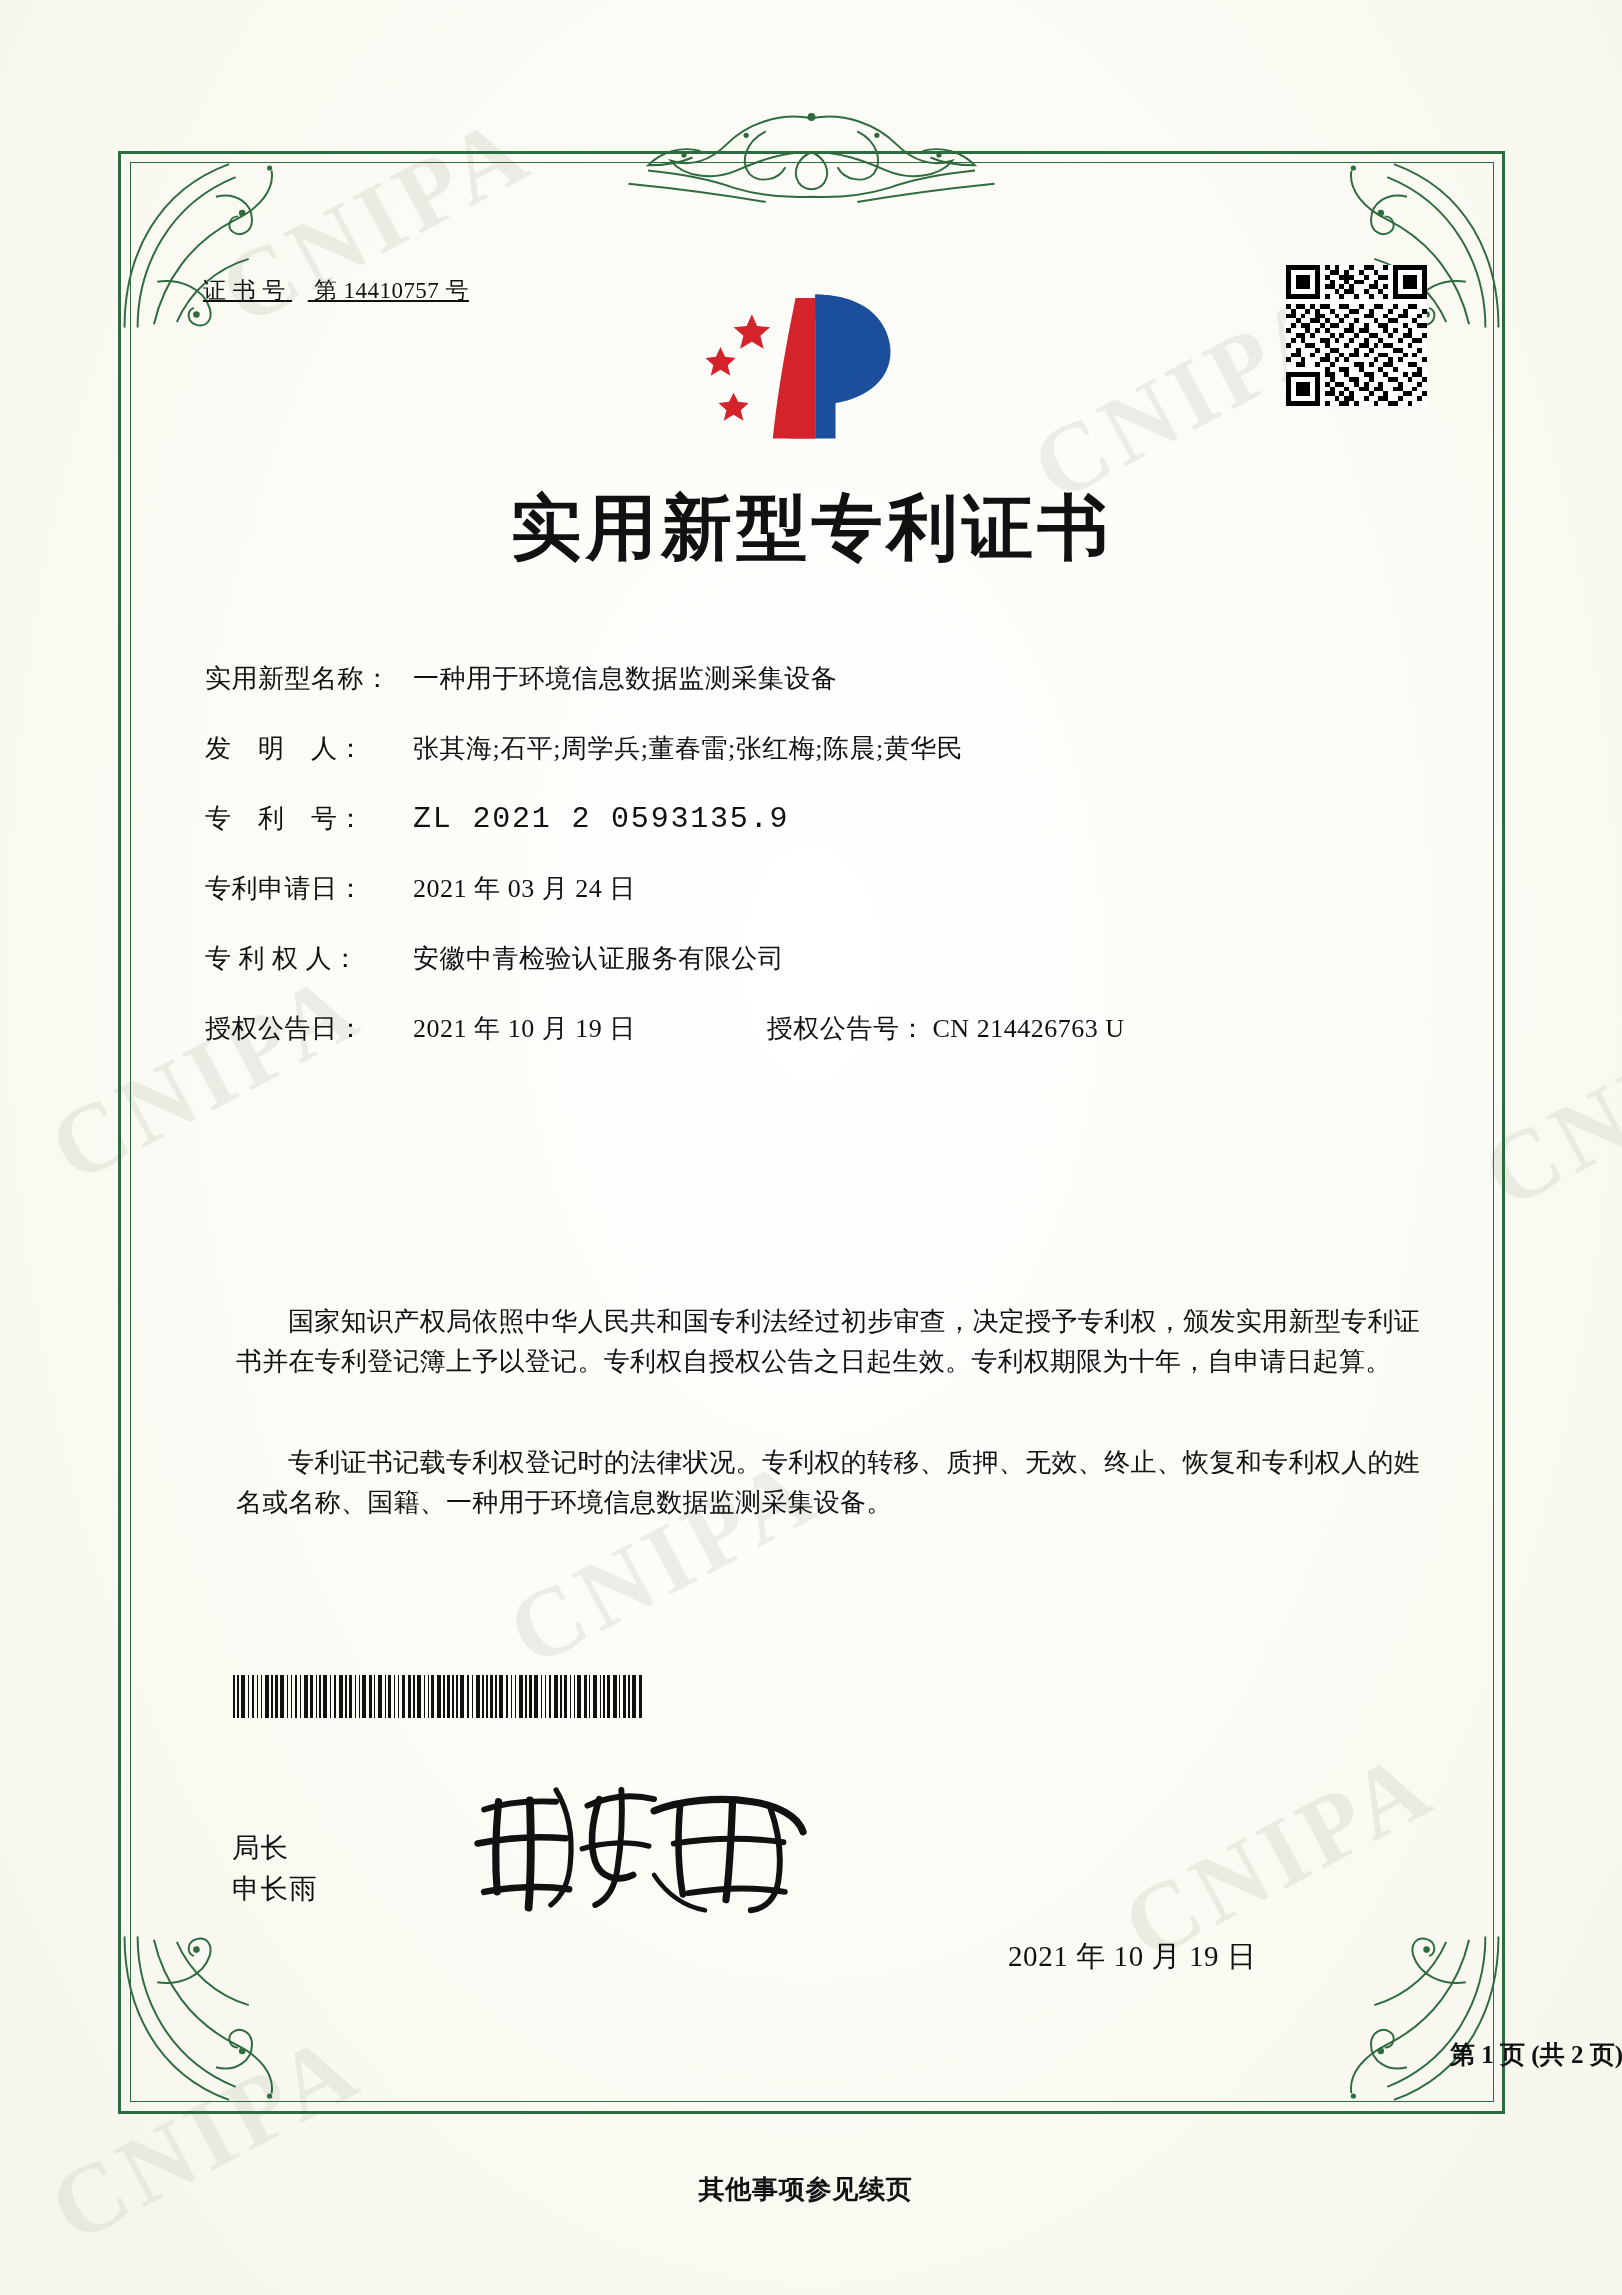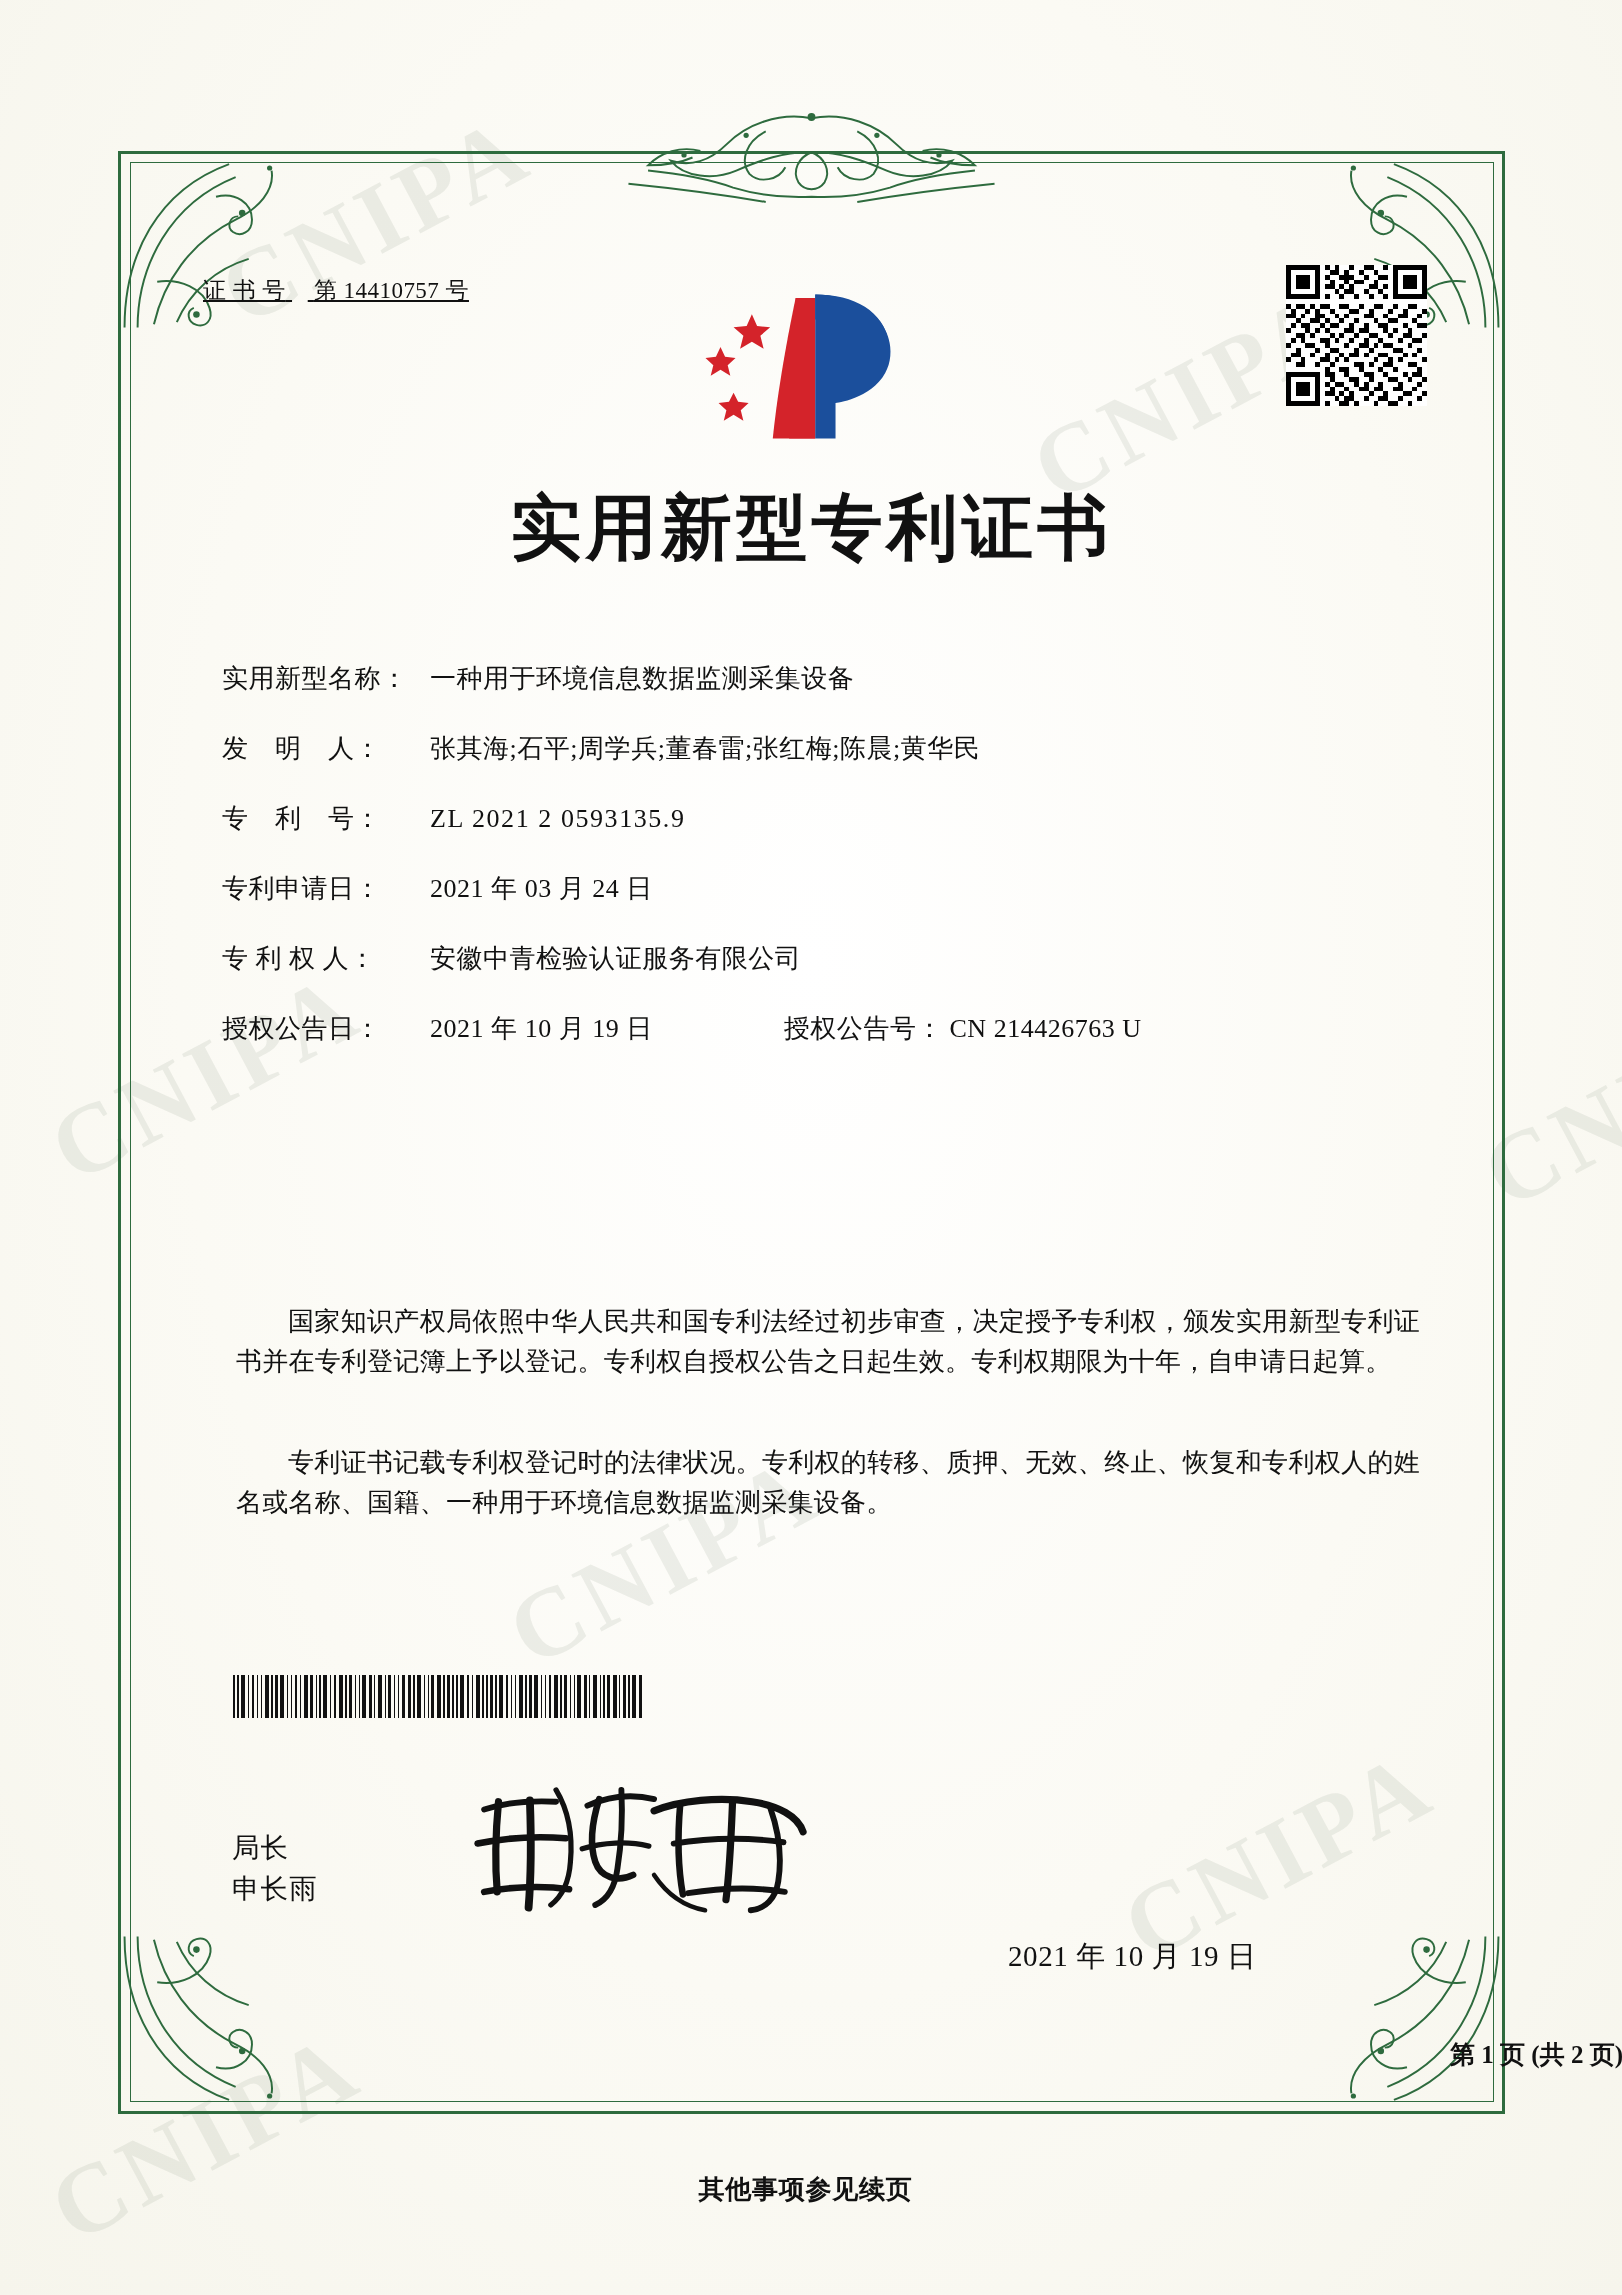--- a/index.html
+++ b/index.html
@@ -106,21 +106,21 @@
     font-family: "DejaVu Serif", "Liberation Serif", serif;
     font-weight: 700;
     font-size: 71px;
     letter-spacing: 0.06em;
     color: #111;
   }
 
   
   .fields {
     position: absolute;
-    left: 222px;
+    left: 205px;
     top: 661px;
     width: 1191px;
   }
   .frow {
     display: flex;
     align-items: baseline;
     margin-bottom: 35px;
     font-size: 26px;
     color: #111;
     white-space: nowrap;
@@ -128,22 +128,22 @@
   .flabel {
     display: inline-block;
     width: 208px;
     flex: 0 0 208px;
     letter-spacing: 0.02em;
   }
   .fvalue {
     letter-spacing: 0.02em;
   }
   .fvalue.mono {
-    font-family: Liberation Serif, serif;
-    font-size: 26px;
+    font-family: Liberation Mono, monospace;
+    font-size: 30px;
     letter-spacing: 0.06em;
   }
   .frow.two-col .col2 {
     margin-left: 131px;
   }
   .frow.two-col .col2 .flabel2 {
     letter-spacing: 0.02em;
   }
 
   

